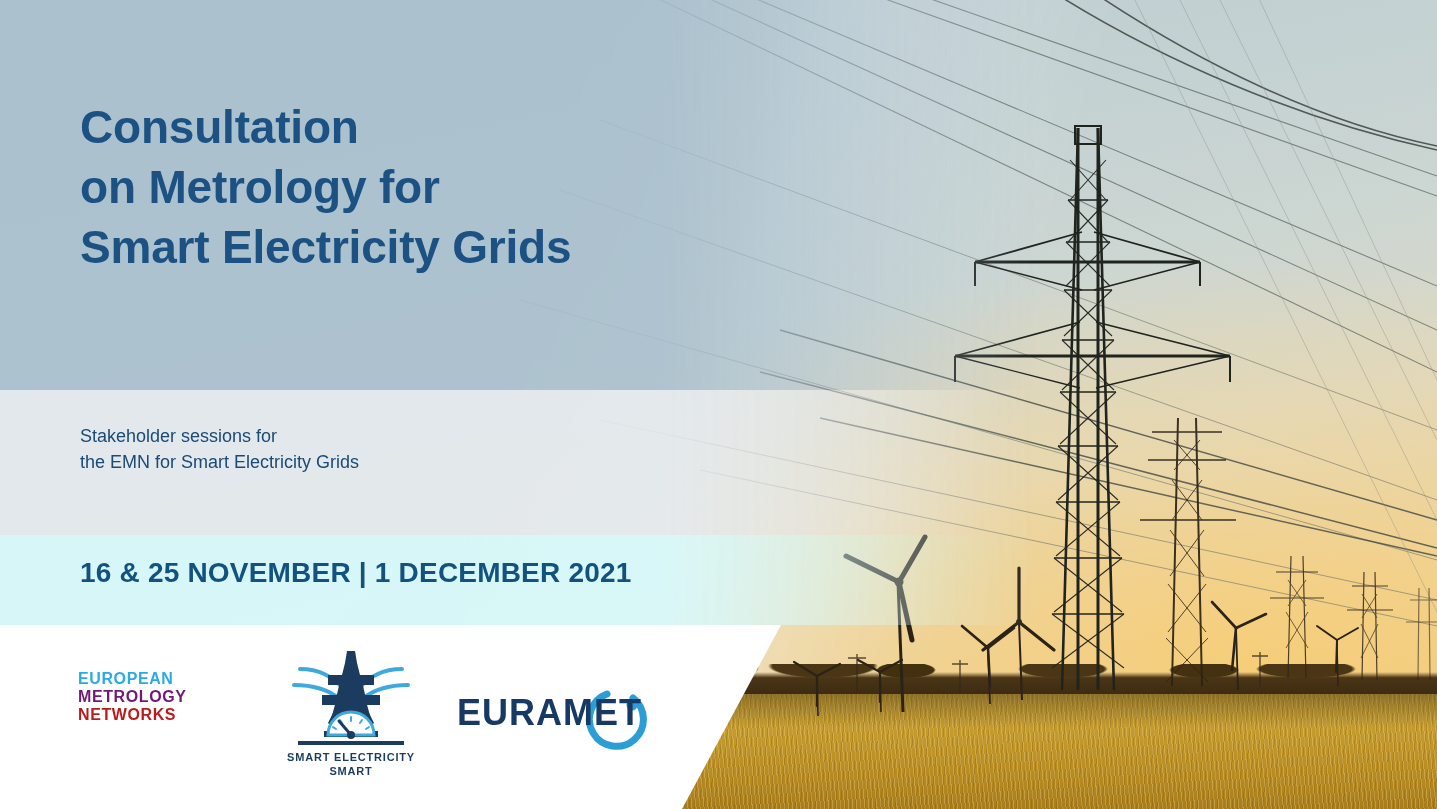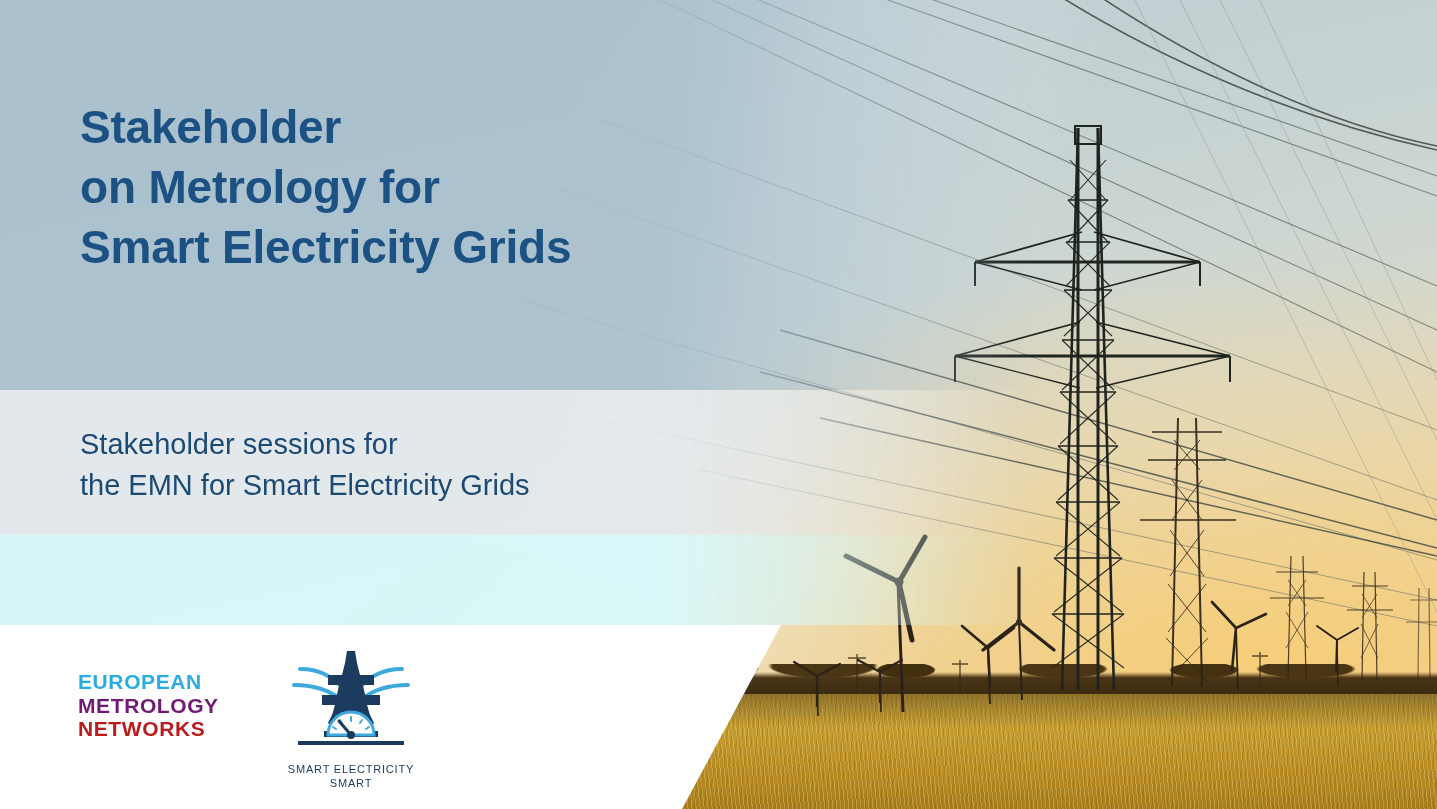--- a/index.html
+++ b/index.html
@@ -92,38 +92,38 @@
   }
 
   
   .title{
     position:absolute;left:80px;top:98px;
     color:#1b5183;font-weight:bold;font-size:46px;line-height:1.30;
     letter-spacing:-.2px;white-space:pre-line;
   }
   .subtitle{
     position:absolute;left:80px;top:424px;
-    color:#1b4a74;font-weight:normal;font-size:29px;line-height:1.42;
+    color:#1b4a74;font-weight:normal;font-size:18px;line-height:1.42;
     white-space:pre-line;
   }
   .dates{
     position:absolute;left:80px;top:557px;
     color:#12527f;font-weight:bold;font-size:28px;letter-spacing:.2px;
   }
 
   
   .logo-emn{position:absolute;left:78px;top:670px;line-height:1.12;}
-  .logo-emn div{font-weight:bold;font-size:21px;letter-spacing:.6px;}
+  .logo-emn div{font-weight:bold;font-size:16px;letter-spacing:.6px;}
   .emn-l1{color:#2aabe2;}
   .emn-l2{color:#701a75;}
   .emn-l3{color:#b91c1c;}
 
   .logo-seg{position:absolute;left:276px;top:645px;width:150px;text-align:center;}
   .logo-seg .mark{height:100px;}
-  .logo-seg .cap{margin-top:18px;color:#1b3c5e;font-weight:normal;font-size:11px;letter-spacing:.8px;line-height:1.25;}
+  .logo-seg .cap{margin-top:6px;color:#1b3c5e;font-weight:bold;font-size:11px;letter-spacing:.8px;line-height:1.25;}
 
   .logo-euramet{position:absolute;left:455px;top:678px;}
   .logo-euramet .wm{display:block;}
 </style>
 </head>
 <body>
 
 <div class="poster">
 
   <div class="photo">
@@ -310,25 +310,26 @@
         </g>
       </svg>
     </div>
   </div>
 
   <div class="band band-hero"></div>
   <div class="band band-sub"></div>
   <div class="band band-date"></div>
   <div class="band-logos"></div>
 
-  <div class="title">Stakeholder
+  <div class="title">Consultation
 on Metrology for
 Smart Electricity Grids</div>
   <div class="subtitle">Stakeholder sessions for
 the EMN for Smart Electricity Grids</div>
+  <div class="dates">16 &amp; 25 NOVEMBER | 1 DECEMBER 2021</div>
 
   <div class="logo-emn">
     <div class="emn-l1">EUROPEAN</div>
     <div class="emn-l2">METROLOGY</div>
     <div class="emn-l3">NETWORKS</div>
   </div>
 
   <div class="logo-seg">
     <div class="mark">
       <svg viewBox="0 0 150 104" width="150" height="104">
@@ -367,14 +368,25 @@
 
         <rect x="22" y="96" width="106" height="4" fill="#1b3c5e"></rect>
       </svg>
     </div>
     <div class="cap">
       <span>SMART ELECTRICITY</span><br>
       <span>SMART</span>
     </div>
   </div>
 
+  <div class="logo-euramet">
+    <svg class="wm" viewBox="0 0 200 72" width="200" height="72">
+
+      <g fill="none" stroke="#2b9ed6" stroke-width="7" stroke-linecap="round">
+        <path d="M178 20 A27 27 0 1 1 152 16"></path>
+      </g>
+      <circle cx="177" cy="27" r="5.5" fill="#2b9ed6"></circle>
+
+      <text x="2" y="47" font-family="Liberation Sans, sans-serif" font-size="36" font-weight="bold" fill="#163a63" letter-spacing="1">EURAMET</text>
+    </svg>
+  </div>
 
 </div>
 
 </body></html>

